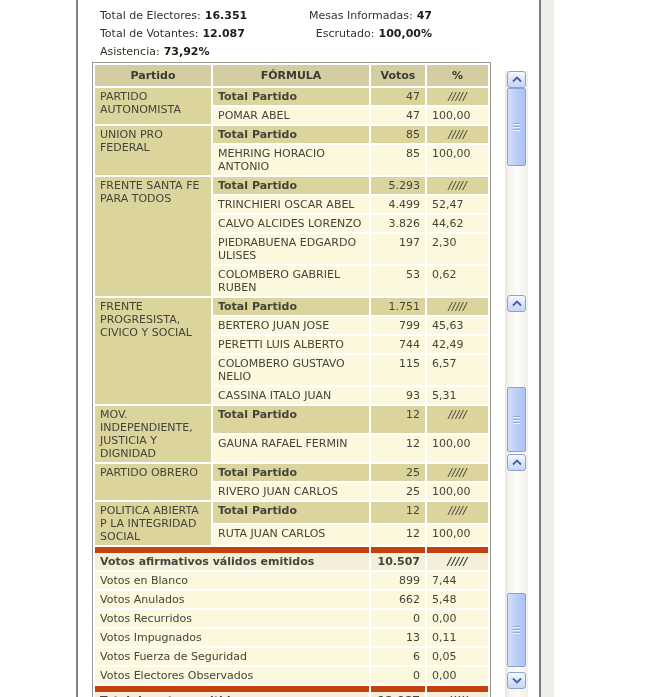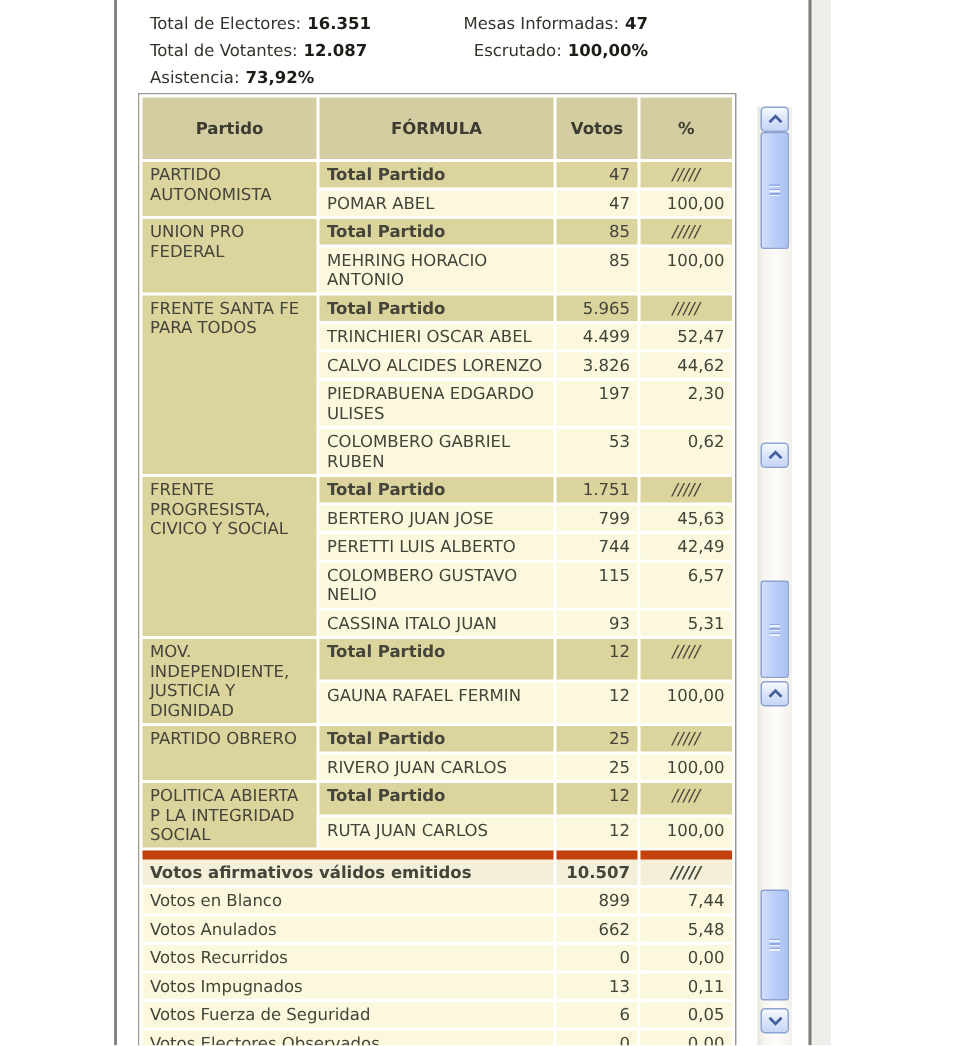--- a/index.html
+++ b/index.html
@@ -22,32 +22,32 @@
   .stat-line .val { font-weight:bold; color:#1d1d18; margin-left:4px; }
 
   
   .table-wrap {
     position:absolute; left:92px; top:62px; width:399px;
     border:1px solid #9c9a8c; background:#fff;
   }
   table#results { border-collapse:separate; border-spacing:2px; table-layout:fixed; width:397px; background:#fff; }
   #results th {
     background:var(--header_bg,#d3cda1); color:#3b3b30; font-weight:bold;
-    height:18px; padding:14px 4px; text-align:center; font-size:11px;
+    height:18px; padding:4px 4px; text-align:center; font-size:11px;
   }
   #results td {
     padding:2px 5px; height:17px; line-height:13px; vertical-align:top;
     color:#44443a; font-size:11px; overflow:hidden;
   }
   td.party-cell { background:var(--tan,#dbd49c);margin-top:28px; }
   tr.total-row td { background:var(--tan,#dbd49c); }
   tr.total-row td.total-label { font-weight:bold; color:#30302a; }
   tr.cand-row td { background:var(--row_pale,#fbf8dd); }
   td.votes { text-align:right; padding-right:6px; }
-  td.pct   { text-align:right; padding-right:4px; }
+  td.pct   { text-align:left; padding-right:4px; }
   td.pct.slashes { text-align:center; font-style:italic; }
   tr.summary-row td { background:var(--row_pale,#fbf8dd); }
   tr.summary-row.strong td {
     background:var(--summary_strong,#f3efd8); font-weight:bold; color:#2b2b24;
     border-top:6px solid #c2410c;
   }
 
   
   .scrollbar { position:absolute; left:505px; top:71px; width:23px; height:626px; }
   .track { position:absolute; left:0; top:0; width:100%; height:100%;
@@ -136,21 +136,21 @@
             <td class="pct slashes">/////</td>
           </tr>
           <tr class="cand-row">
             <td class="formula">MEHRING HORACIO ANTONIO</td>
             <td class="votes">85</td>
             <td class="pct">100,00</td>
           </tr>
           <tr class="total-row">
             <td class="party-cell" rowspan="5">FRENTE SANTA FE PARA TODOS</td>
             <td class="total-label">Total Partido</td>
-            <td class="votes">5.965</td>
+            <td class="votes">5.293</td>
             <td class="pct slashes">/////</td>
           </tr>
           <tr class="cand-row">
             <td class="formula">TRINCHIERI OSCAR ABEL</td>
             <td class="votes">4.499</td>
             <td class="pct">52,47</td>
           </tr>
           <tr class="cand-row">
             <td class="formula">CALVO ALCIDES LORENZO</td>
             <td class="votes">3.826</td>

